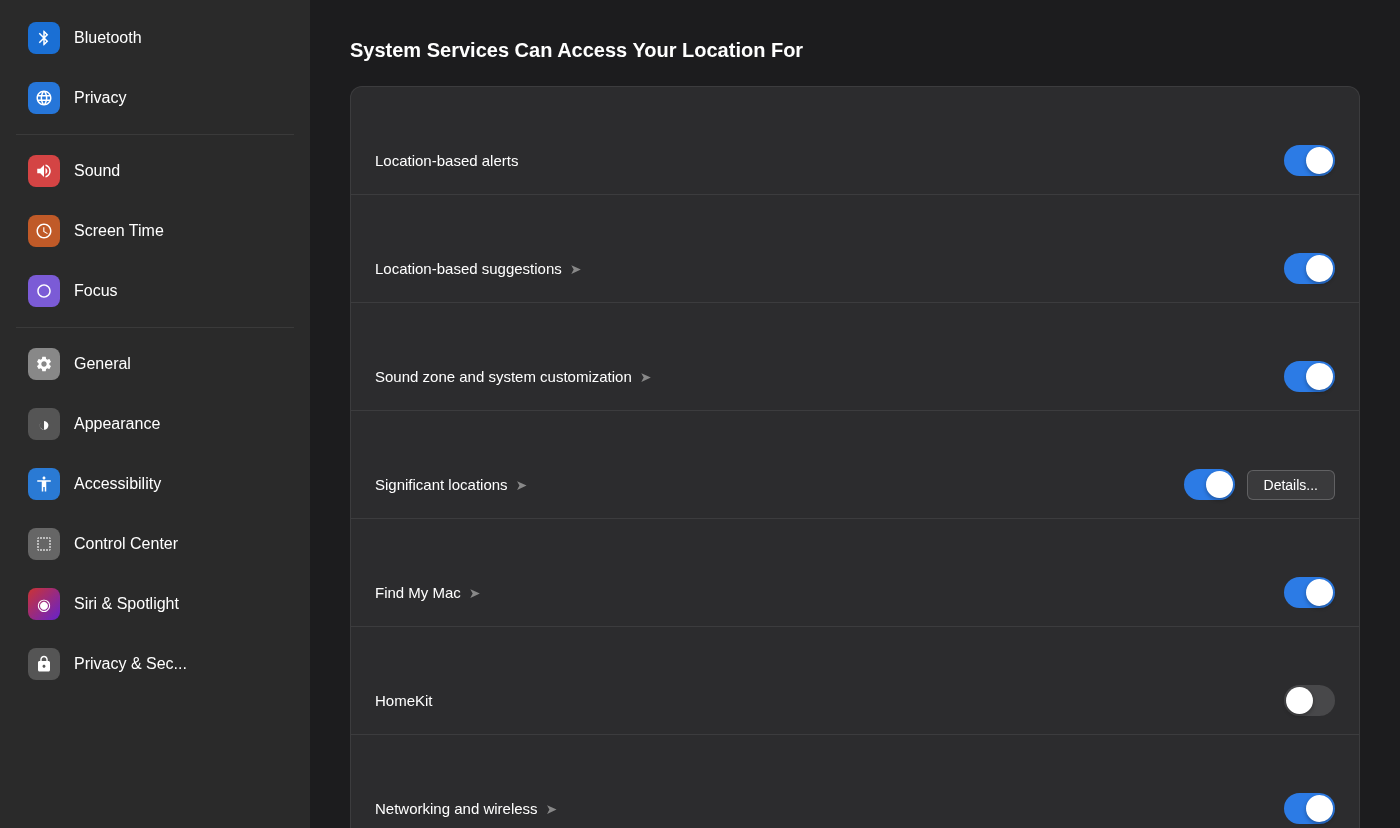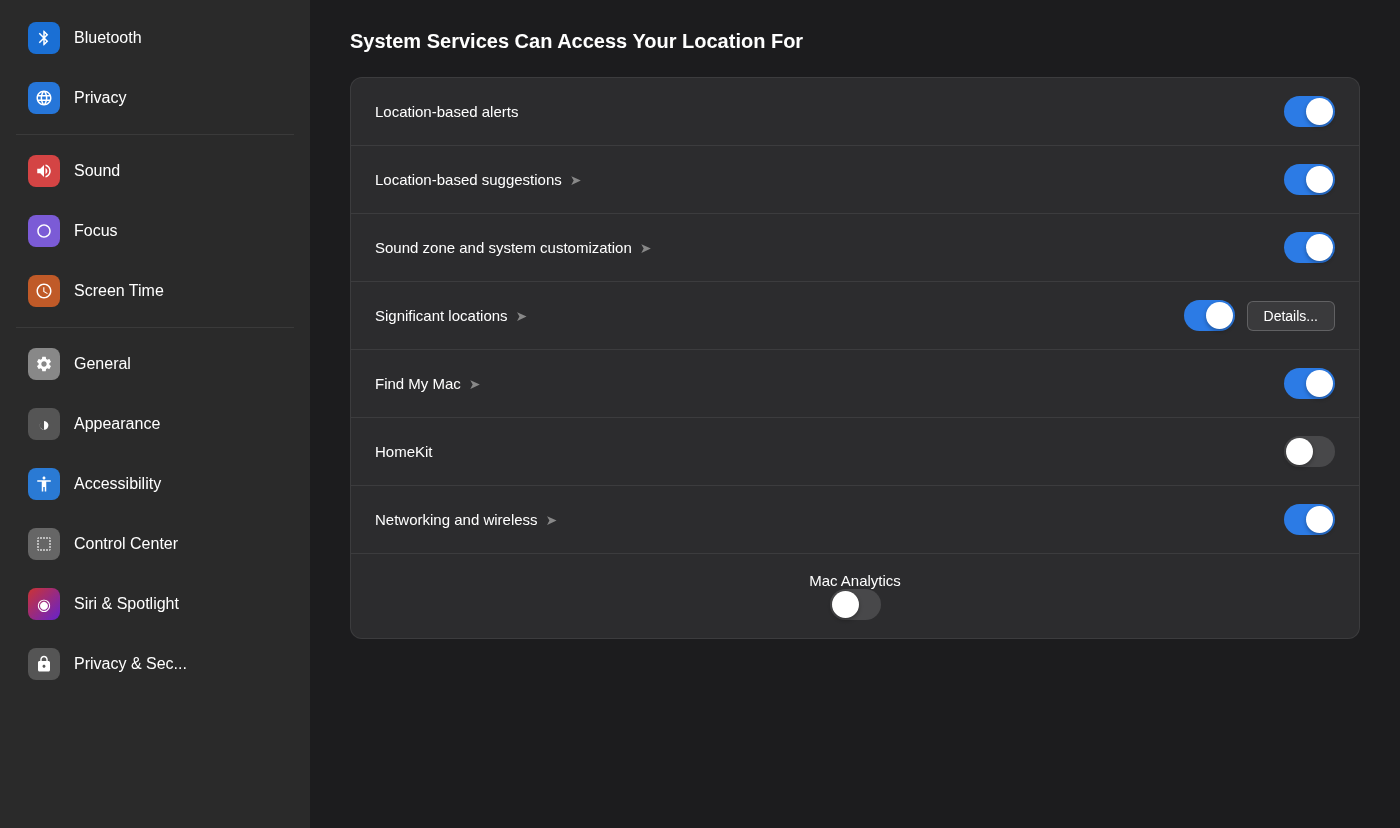--- a/index.html
+++ b/index.html
@@ -64,21 +64,21 @@
     .sidebar-separator {
       height: 1px;
       background: rgba(255,255,255,0.08);
       margin: 6px 16px;
     }
 
     
     .main-content {
       flex: 1;
       background: #1c1c1e;
-      padding: 30px 40px;
+      padding: 39px 40px;
       overflow-y: auto;
     }
 
     .section-title {
       font-size: 20px;
       font-weight: 700;
       color: #ffffff;
       margin-bottom: 24px;
     }
 
@@ -88,20 +88,21 @@
       overflow: hidden;
       border: 1px solid rgba(255,255,255,0.08);
     }
 
     .settings-row {
       display: flex;
       align-items: center;
       padding: 18px 24px;
       border-bottom: 1px solid rgba(255,255,255,0.08);
       min-height: 64px;
+      margin-top: 40px;
     }
 
     .settings-row:last-child {
       border-bottom: none;
       flex-direction: column;
     }
 
     .row-label {
       flex: 1;
       display: flex;
@@ -203,35 +204,35 @@
   <div class="sidebar-item">
     <div class="sidebar-icon icon-sound">
       <svg width="18" height="18" viewBox="0 0 24 24" fill="white">
         <path d="M3 9v6h4l5 5V4L7 9H3zm13.5 3c0-1.77-1.02-3.29-2.5-4.03v8.05c1.48-.73 2.5-2.25 2.5-4.02zM14 3.23v2.06c2.89.86 5 3.54 5 6.71s-2.11 5.85-5 6.71v2.06c4.01-.91 7-4.49 7-8.77s-2.99-7.86-7-8.77z"></path>
       </svg>
     </div>
     <span>Sound</span>
   </div>
 
   <div class="sidebar-item">
+    <div class="sidebar-icon icon-screentime">
+      <svg width="18" height="18" viewBox="0 0 24 24" fill="white">
+        <path d="M11.99 2C6.47 2 2 6.48 2 12s4.47 10 9.99 10C17.52 22 22 17.52 22 12S17.52 2 11.99 2zM12 20c-4.42 0-8-3.58-8-8s3.58-8 8-8 8 3.58 8 8-3.58 8-8 8zm.5-13H11v6l5.25 3.15.75-1.23-4.5-2.67V7z"></path>
+      </svg>
+    </div>
+    <span>Screen Time</span>
+  </div>
+
+  <div class="sidebar-item">
     <div class="sidebar-icon icon-focus">
       <svg width="18" height="18" viewBox="0 0 24 24" fill="white">
         <path d="M12 3c-4.97 0-9 4.03-9 9s4.03 9 9 9 9-4.03 9-9-4.03-9-9-9zm0 16c-3.86 0-7-3.14-7-7s3.14-7 7-7 7 3.14 7 7-3.14 7-7 7z"></path>
       </svg>
     </div>
     <span>Focus</span>
-  </div>
-
-  <div class="sidebar-item">
-    <div class="sidebar-icon icon-screentime">
-      <svg width="18" height="18" viewBox="0 0 24 24" fill="white">
-        <path d="M11.99 2C6.47 2 2 6.48 2 12s4.47 10 9.99 10C17.52 22 22 17.52 22 12S17.52 2 11.99 2zM12 20c-4.42 0-8-3.58-8-8s3.58-8 8-8 8 3.58 8 8-3.58 8-8 8zm.5-13H11v6l5.25 3.15.75-1.23-4.5-2.67V7z"></path>
-      </svg>
-    </div>
-    <span>Screen Time</span>
   </div>
 
   <div class="sidebar-separator"></div>
 
   <div class="sidebar-item">
     <div class="sidebar-icon icon-general">
       <svg width="18" height="18" viewBox="0 0 24 24" fill="white">
         <path d="M19.14,12.94c0.04-0.3,0.06-0.61,0.06-0.94c0-0.32-0.02-0.64-0.07-0.94l2.03-1.58c0.18-0.14,0.23-0.41,0.12-0.61 l-1.92-3.32c-0.12-0.22-0.37-0.29-0.59-0.22l-2.39,0.96c-0.5-0.38-1.03-0.7-1.62-0.94L14.4,2.81c-0.04-0.24-0.24-0.41-0.48-0.41 h-3.84c-0.24,0-0.43,0.17-0.47,0.41L9.25,5.35C8.66,5.59,8.12,5.92,7.63,6.29L5.24,5.33c-0.22-0.08-0.47,0-0.59,0.22L2.74,8.87 C2.62,9.08,2.66,9.34,2.86,9.48l2.03,1.58C4.84,11.36,4.8,11.69,4.8,12s0.02,0.64,0.07,0.94l-2.03,1.58 c-0.18,0.14-0.23,0.41-0.12,0.61l1.92,3.32c0.12,0.22,0.37,0.29,0.59,0.22l2.39-0.96c0.5,0.38,1.03,0.7,1.62,0.94l0.36,2.54 c0.05,0.24,0.24,0.41,0.48,0.41h3.84c0.24,0,0.44-0.17,0.47-0.41l0.36-2.54c0.59-0.24,1.13-0.56,1.62-0.94l2.39,0.96 c0.22,0.08,0.47,0,0.59-0.22l1.92-3.32c0.12-0.22,0.07-0.47-0.12-0.61L19.14,12.94z M12,15.6c-1.98,0-3.6-1.62-3.6-3.6 s1.62-3.6,3.6-3.6s3.6,1.62,3.6,3.6S13.98,15.6,12,15.6z"></path>
       </svg>
     </div>

